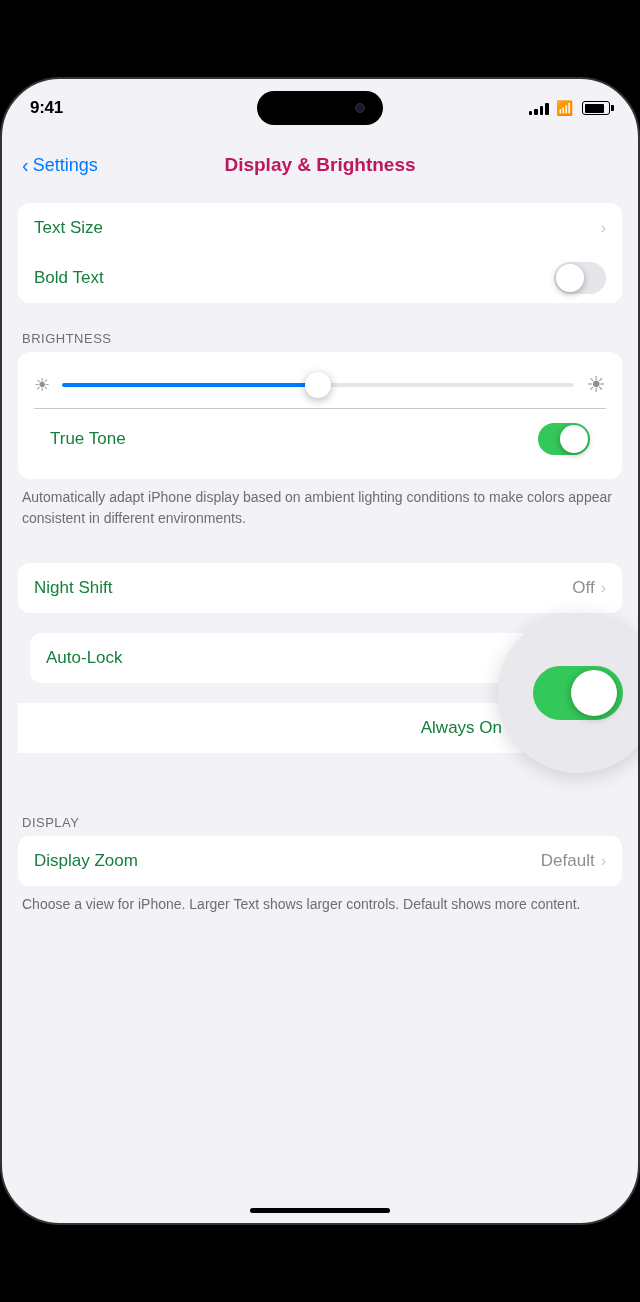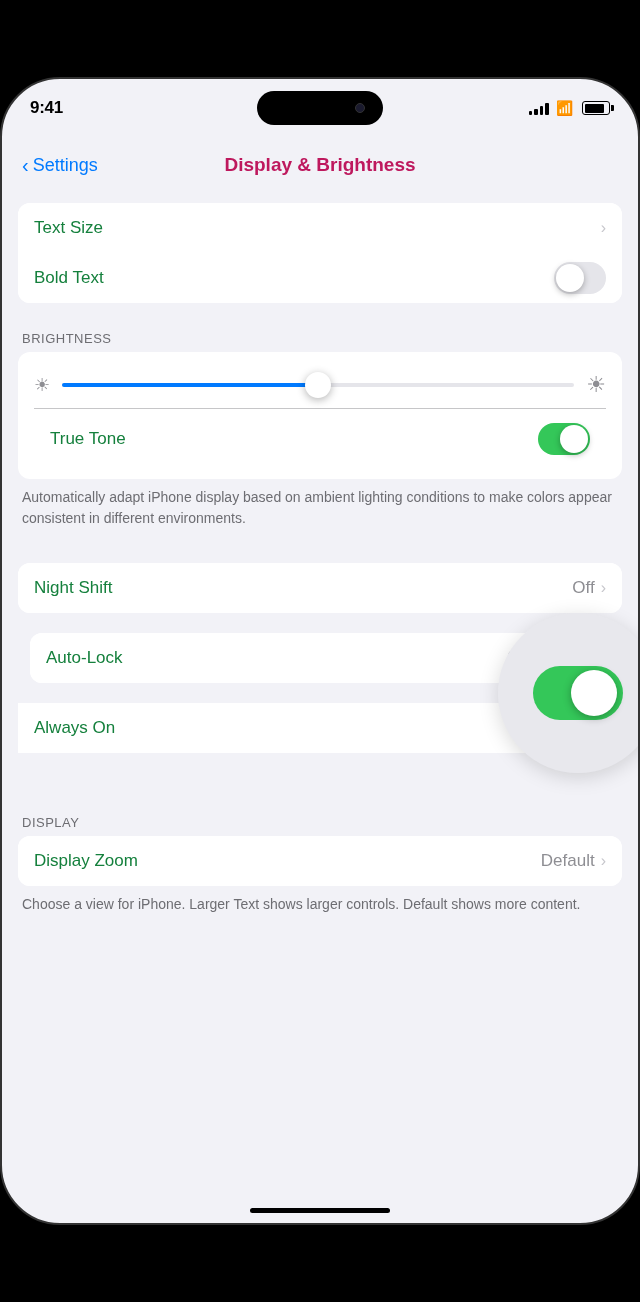--- a/index.html
+++ b/index.html
@@ -491,21 +491,21 @@
           <div class="setting-right">
             <span>30 seconds</span>
             <span class="chevron">›</span>
           </div>
         </div>
       </div>
     </div>
 
     <div style="margin-bottom: 20px; position: relative;">
       <div class="card always-on-container">
-        <div class="setting-row" style="padding-right: 120px;">
+        <div class="setting-row" style="padding-right: 120px; justify-content: flex-end;">
           <span class="setting-label">Always On</span>
         </div>
       </div>
 
       <div class="always-on-overlay">
         <div class="toggle-large">
           <div class="toggle-large-thumb"></div>
         </div>
       </div>
     </div>

